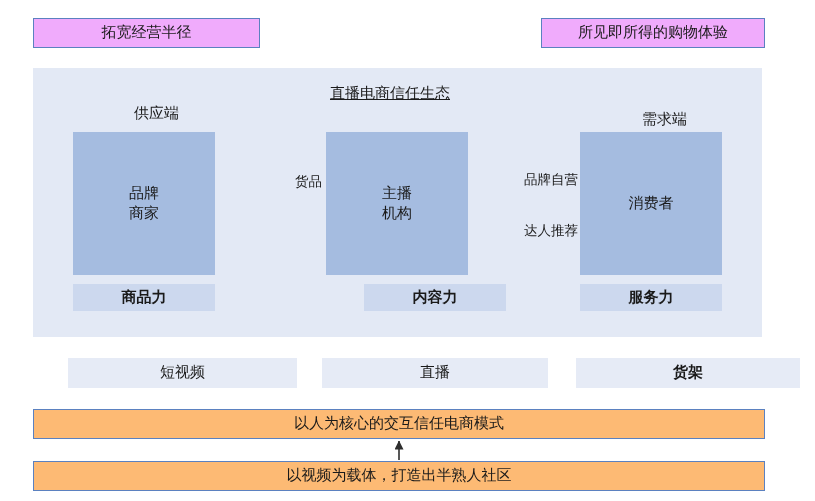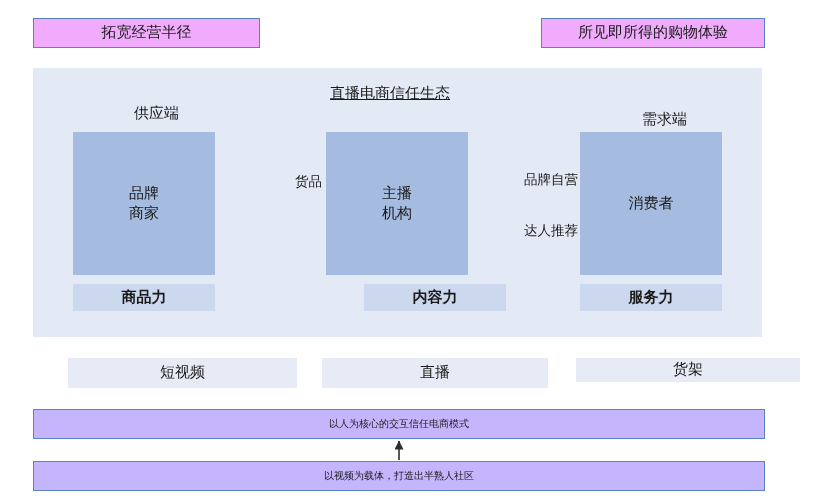--- a/index.html
+++ b/index.html
@@ -29,21 +29,21 @@
   .actor{background:#a5bce0;font-size:15px;flex-direction:column;}
   .actor span{display:block;}
 
   
   .chip{background:#ccd8ee;font-size:15px;font-weight:bold;}
 
   
   .channel{background:#e6ebf6;font-size:15px;margin-left:35px;}
 
   
-  .wide{border:1px solid #5b81c0;background:#c4b5fd;font-size:10px;}
+  .wide{border:1px solid #5b81c0;background:#fdba74;font-size:15px;}
 
   
   .lines{position:absolute;left:0;top:0;width:815px;height:501px;pointer-events:none;}
 
   .edge-label{position:absolute;font-size:13.5px;white-space:nowrap;text-align:right;}
 </style>
 </head>
 <body>
 
 <div class="stage">
@@ -94,18 +94,18 @@
   <div class="edge-label" style="left: 222px; top: 173px; width: 100px;">货品</div>
   <div class="edge-label" style="left: 478px; top: 171px; width: 100px;">品牌自营</div>
   <div class="edge-label" style="left: 478px; top: 222px; width: 100px;">达人推荐</div>
 
   <div class="node chip" style="left: 73px; top: 284px; width: 142px; height: 27px; background: rgb(204, 216, 238);">商品力</div>
   <div class="node chip" style="left: 326px; top: 284px; width: 142px; height: 27px; background: rgb(204, 216, 238); margin-left: 38px;">内容力</div>
   <div class="node chip" style="left: 580px; top: 284px; width: 142px; height: 27px; background: rgb(204, 216, 238);">服务力</div>
 
   <div class="node channel" style="left: 33px; top: 358px; width: 229px; height: 30px; background: rgb(230, 235, 246);">短视频</div>
   <div class="node channel" style="left: 287px; top: 358px; width: 226px; height: 30px; background: rgb(230, 235, 246);">直播</div>
-  <div class="node channel" style="left: 541px; top: 358px; width: 224px; height: 24px; background: rgb(230, 235, 246);">货架</div>
+  <div class="node channel" style="left: 541px; top: 358px; width: 224px; height: 30px; background: rgb(230, 235, 246); font-weight: bold;">货架</div>
 
   <div class="node wide" style="left: 33px; top: 409px; width: 732px; height: 30px; border-color: rgb(91, 129, 192);">以人为核心的交互信任电商模式</div>
   <div class="node wide" style="left: 33px; top: 461px; width: 732px; height: 30px; border-color: rgb(91, 129, 192);">以视频为载体，打造出半熟人社区</div>
 
 </div>
 
 </body></html>

